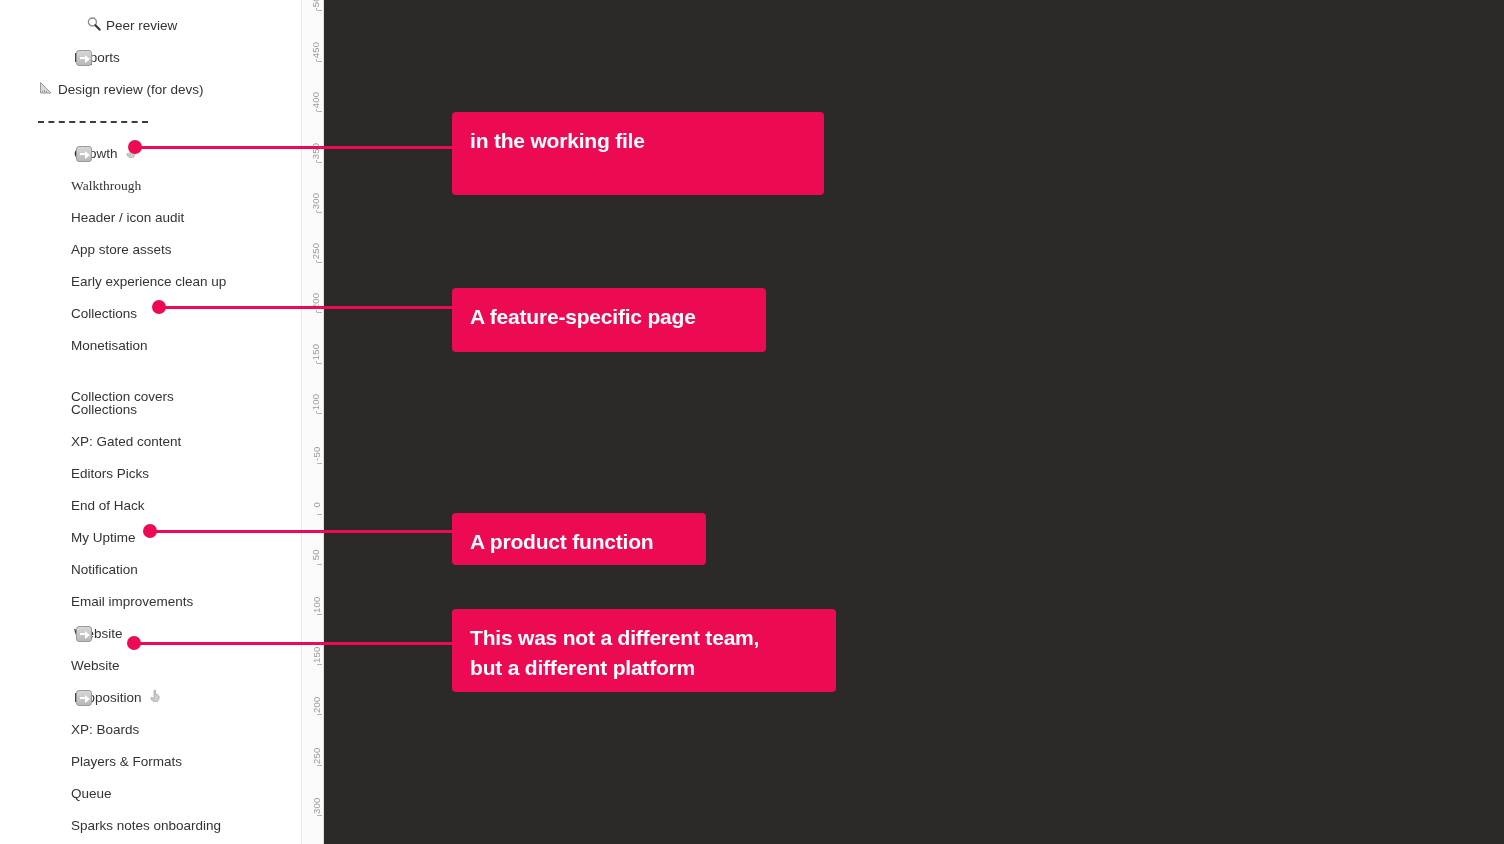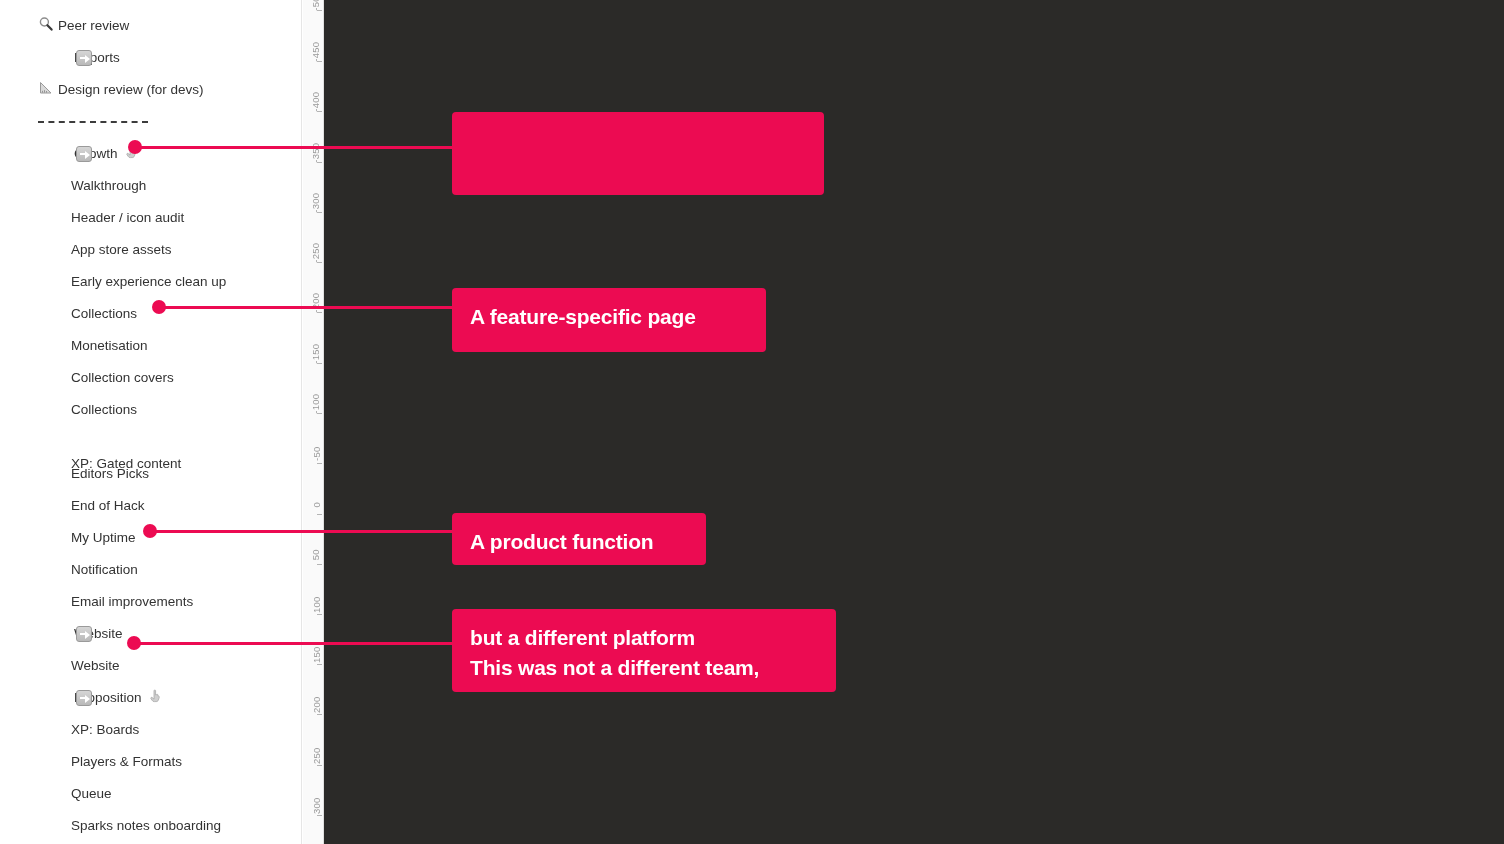--- a/index.html
+++ b/index.html
@@ -175,21 +175,21 @@
   }
   .callout div { white-space: nowrap; }
 </style>
 </head>
 <body>
 
 <div id="stage"></div>
 
 <div id="sidebar">
   <div id="nav-list">
-      <div class="nav-row top" style="top: 10px;">
+      <div class="nav-row top" style="top: 10px; margin-left: 48px;">
         <span class="ico-search"><svg width="16" height="16" viewBox="0 0 16 16">
             <circle cx="6.4" cy="6" r="4" fill="none" stroke="#8c8c8c" stroke-width="1.4"></circle>
             <line x1="9.4" y1="9.2" x2="13.6" y2="13.6" stroke="#3a3a3a" stroke-width="2.2" stroke-linecap="round"></line>
           </svg></span>
         <span class="nav-label">Peer review</span>
       </div>
       <div class="nav-row top" style="top: 42px;">
         <span class="ico ico-export"></span>
         <span class="nav-label">Exports</span>
       </div>
@@ -200,45 +200,45 @@
           </svg></span>
         <span class="nav-label">Design review (for devs)</span>
       </div>
       <div class="nav-row group" style="top: 138px;">
         <span class="ico ico-export"></span>
         <span class="nav-label">Growth</span>
         <span class="hand"><svg width="11" height="14" viewBox="0 0 11 14">
             <path d="M4 1.6c0-.7 1.6-.7 1.6 0V6h.5c.4-1.2 2.1-.8 1.8.4l-.1.6h.4c1-.1 1.3.8 1 1.6l-.8 2.4c-.4 1.2-1.3 1.6-2.4 1.6H4.3c-1 0-1.6-.4-2.1-1.2L.9 9.6c-.5-.8.6-1.7 1.3-1L4 10.1z" fill="#cfcfcf" stroke="#a8a8a8" stroke-width=".8" stroke-linejoin="round"></path>
           </svg></span>
       </div>
-      <div class="nav-row child" style="top: 170px;">
+      <div class="nav-row child" style="top: 170px; font-family: Liberation Serif, serif;">
         <span class="nav-label">Walkthrough</span>
       </div>
       <div class="nav-row child" style="top: 202px;">
         <span class="nav-label">Header / icon audit</span>
       </div>
       <div class="nav-row child" style="top: 234px;">
         <span class="nav-label">App store assets</span>
       </div>
       <div class="nav-row child" style="top: 266px;">
         <span class="nav-label">Early experience clean up</span>
       </div>
       <div class="nav-row child" style="top: 298px;">
         <span class="nav-label">Collections</span>
       </div>
       <div class="nav-row child" style="top: 330px;">
         <span class="nav-label">Monetisation</span>
       </div>
-      <div class="nav-row child" style="top: 362px;">
+      <div class="nav-row child" style="top: 381px;">
         <span class="nav-label">Collection covers</span>
       </div>
       <div class="nav-row child" style="top: 394px;">
         <span class="nav-label">Collections</span>
       </div>
-      <div class="nav-row child" style="top: 448px;">
+      <div class="nav-row child" style="top: 426px;">
         <span class="nav-label">XP: Gated content</span>
       </div>
       <div class="nav-row child" style="top: 458px;">
         <span class="nav-label">Editors Picks</span>
       </div>
       <div class="nav-row child" style="top: 490px;">
         <span class="nav-label">End of Hack</span>
       </div>
       <div class="nav-row child" style="top: 522px;">
         <span class="nav-label">My Uptime</span>
@@ -315,36 +315,37 @@
     <div class="tick" style="top: 815px;"></div>
     <div class="tick-label" style="top: 801px;">300</div>
   </div>
 
 <div id="annotation-layer">
     <div class="connector" style="left: 128px; top: 140px; width: 336px;">
       <span class="line" style="width:330px"></span>
       <span class="dot"></span>
     </div>
     <div class="callout" style="left: 452px; top: 112px; width: 372px; height: 83px;">
+      <div>in the working file</div>
     </div>
     <div class="connector" style="left: 152px; top: 300px; width: 312px;">
       <span class="line" style="width:306px"></span>
       <span class="dot"></span>
     </div>
     <div class="callout" style="left: 452px; top: 288px; width: 314px; height: 64px;">
       <div>A feature-specific page</div>
     </div>
     <div class="connector" style="left: 143px; top: 524px; width: 321px;">
       <span class="line" style="width:315px"></span>
       <span class="dot"></span>
     </div>
     <div class="callout" style="left: 452px; top: 513px; width: 254px; height: 52px;">
       <div>A product function</div>
     </div>
     <div class="connector" style="left: 127px; top: 636px; width: 337px;">
       <span class="line" style="width:331px"></span>
       <span class="dot"></span>
     </div>
     <div class="callout" style="left: 452px; top: 609px; width: 384px; height: 83px;">
+      <div>This was not a different team,</div>
       <div>but a different platform</div>
-      <div>This was not a different team,</div>
     </div>
   </div>
 
 </body></html>

